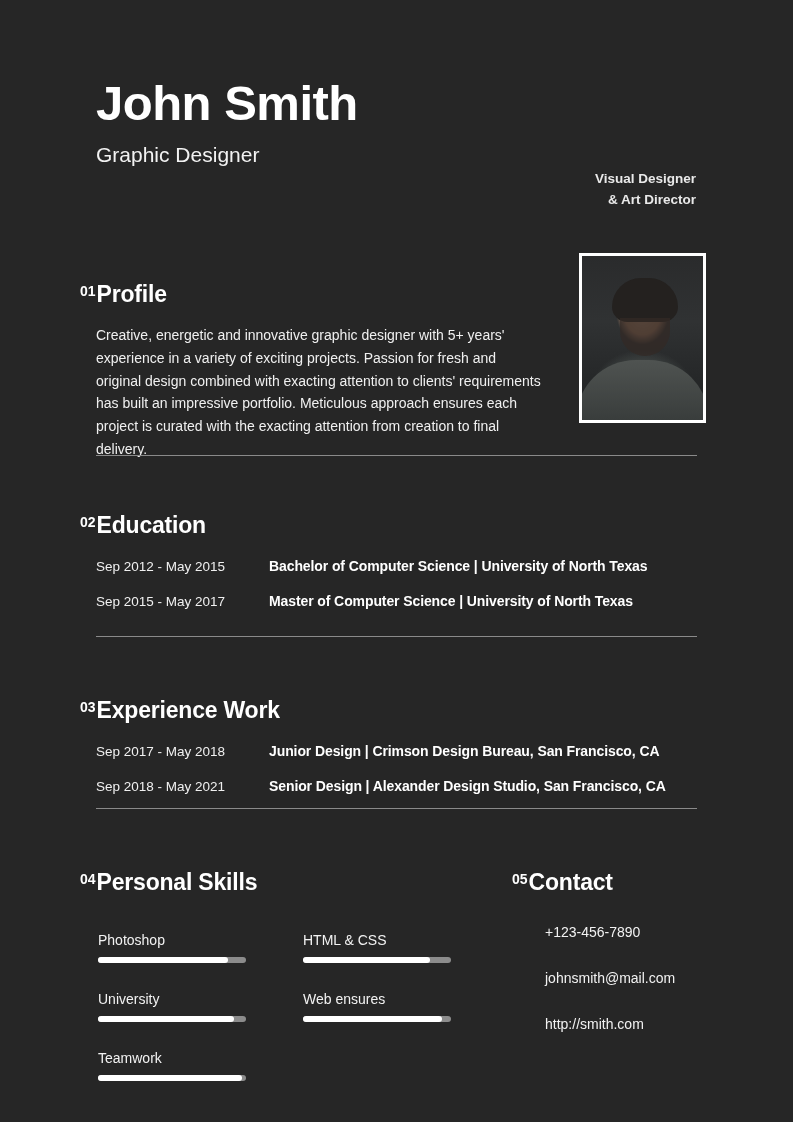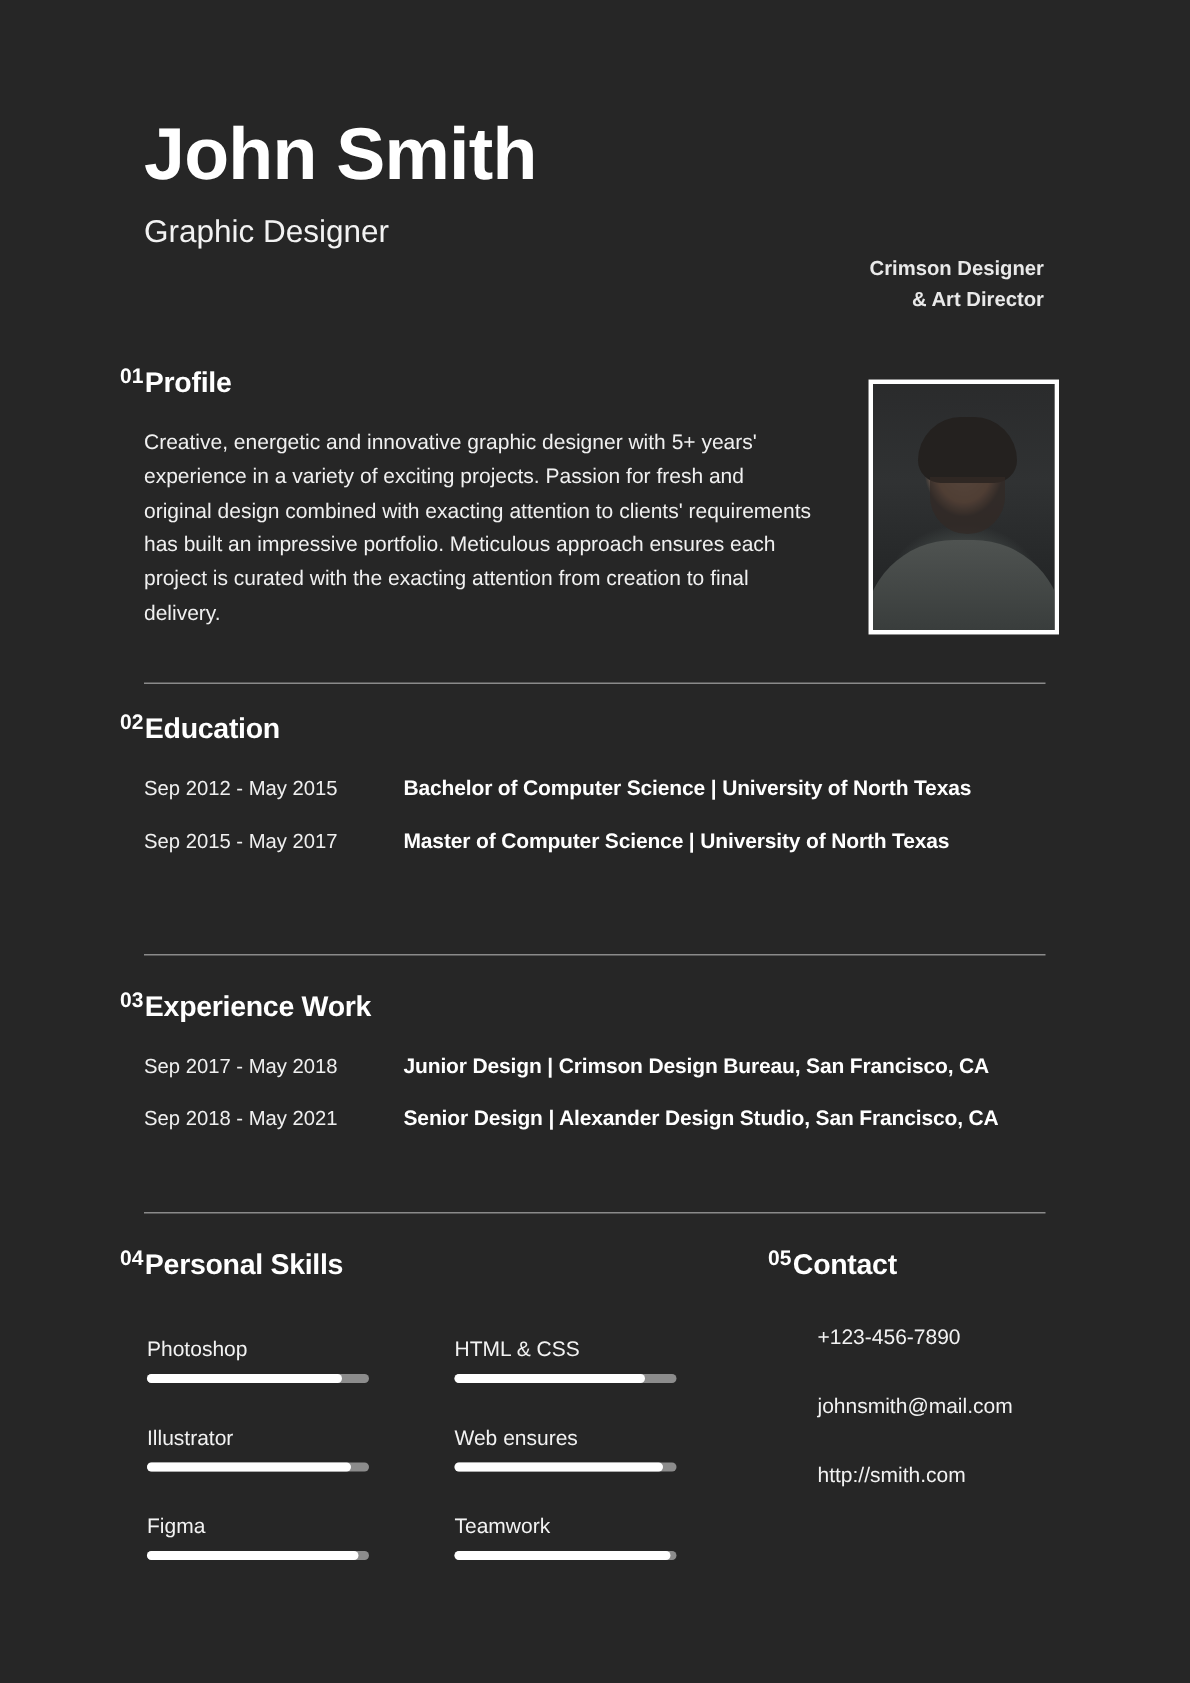--- a/index.html
+++ b/index.html
@@ -57,24 +57,25 @@
     gap: 1px;
   }
   .sec-num {
     font-size: 14px;
     font-weight: bold;
     color: #ffffff;
     position: relative;
     top: -9px;
   }
   .sec-title {
-    font-size: 19px;
+    font-size: 23px;
     font-weight: bold;
     color: #ffffff;
     letter-spacing: -0.2px;
+    margin-top: 36px;
   }
 
   
   .profile-block {
     position: absolute;
     left: 80px;
     top: 245px;
     width: 640px;
   }
   .profile-text {
@@ -197,21 +198,21 @@
 </style>
 </head>
 <body>
 
 <div class="page">
 
   <div class="header">
     <div class="name">John Smith</div>
     <div class="role">Graphic Designer</div>
     <div class="tagline">
-      <div>Crimson Designer</div>
+      <div>Visual Designer</div>
       <div>&amp; Art Director</div>
     </div>
   </div>
 
   <div class="profile-block">
     <div class="section-head">
       <span class="sec-num">01</span>
       <span class="sec-title">Profile</span>
     </div>
     <div class="profile-text">Creative, energetic and innovative graphic designer with 5+ years' experience in a variety of exciting projects. Passion for fresh and original design combined with exacting attention to clients' requirements has built an impressive portfolio. Meticulous approach ensures each project is curated with the exacting attention from creation to final delivery.</div>
@@ -272,35 +273,29 @@
           <div class="bar-fill" style="width: 88%;"></div>
         </div>
       </div>
       <div>
         <div class="skill-name">HTML &amp; CSS</div>
         <div class="bar-track">
           <div class="bar-fill" style="width: 86%;"></div>
         </div>
       </div>
       <div>
-        <div class="skill-name">Illustrator</div>
+        <div class="skill-name">University</div>
         <div class="bar-track">
           <div class="bar-fill" style="width: 92%;"></div>
         </div>
       </div>
       <div>
         <div class="skill-name">Web ensures</div>
         <div class="bar-track">
           <div class="bar-fill" style="width: 94%;"></div>
-        </div>
-      </div>
-      <div>
-        <div class="skill-name">Figma</div>
-        <div class="bar-track">
-          <div class="bar-fill" style="width: 95%;"></div>
         </div>
       </div>
       <div>
         <div class="skill-name">Teamwork</div>
         <div class="bar-track">
           <div class="bar-fill" style="width: 97%;"></div>
         </div>
       </div>
     </div>
   </div>

